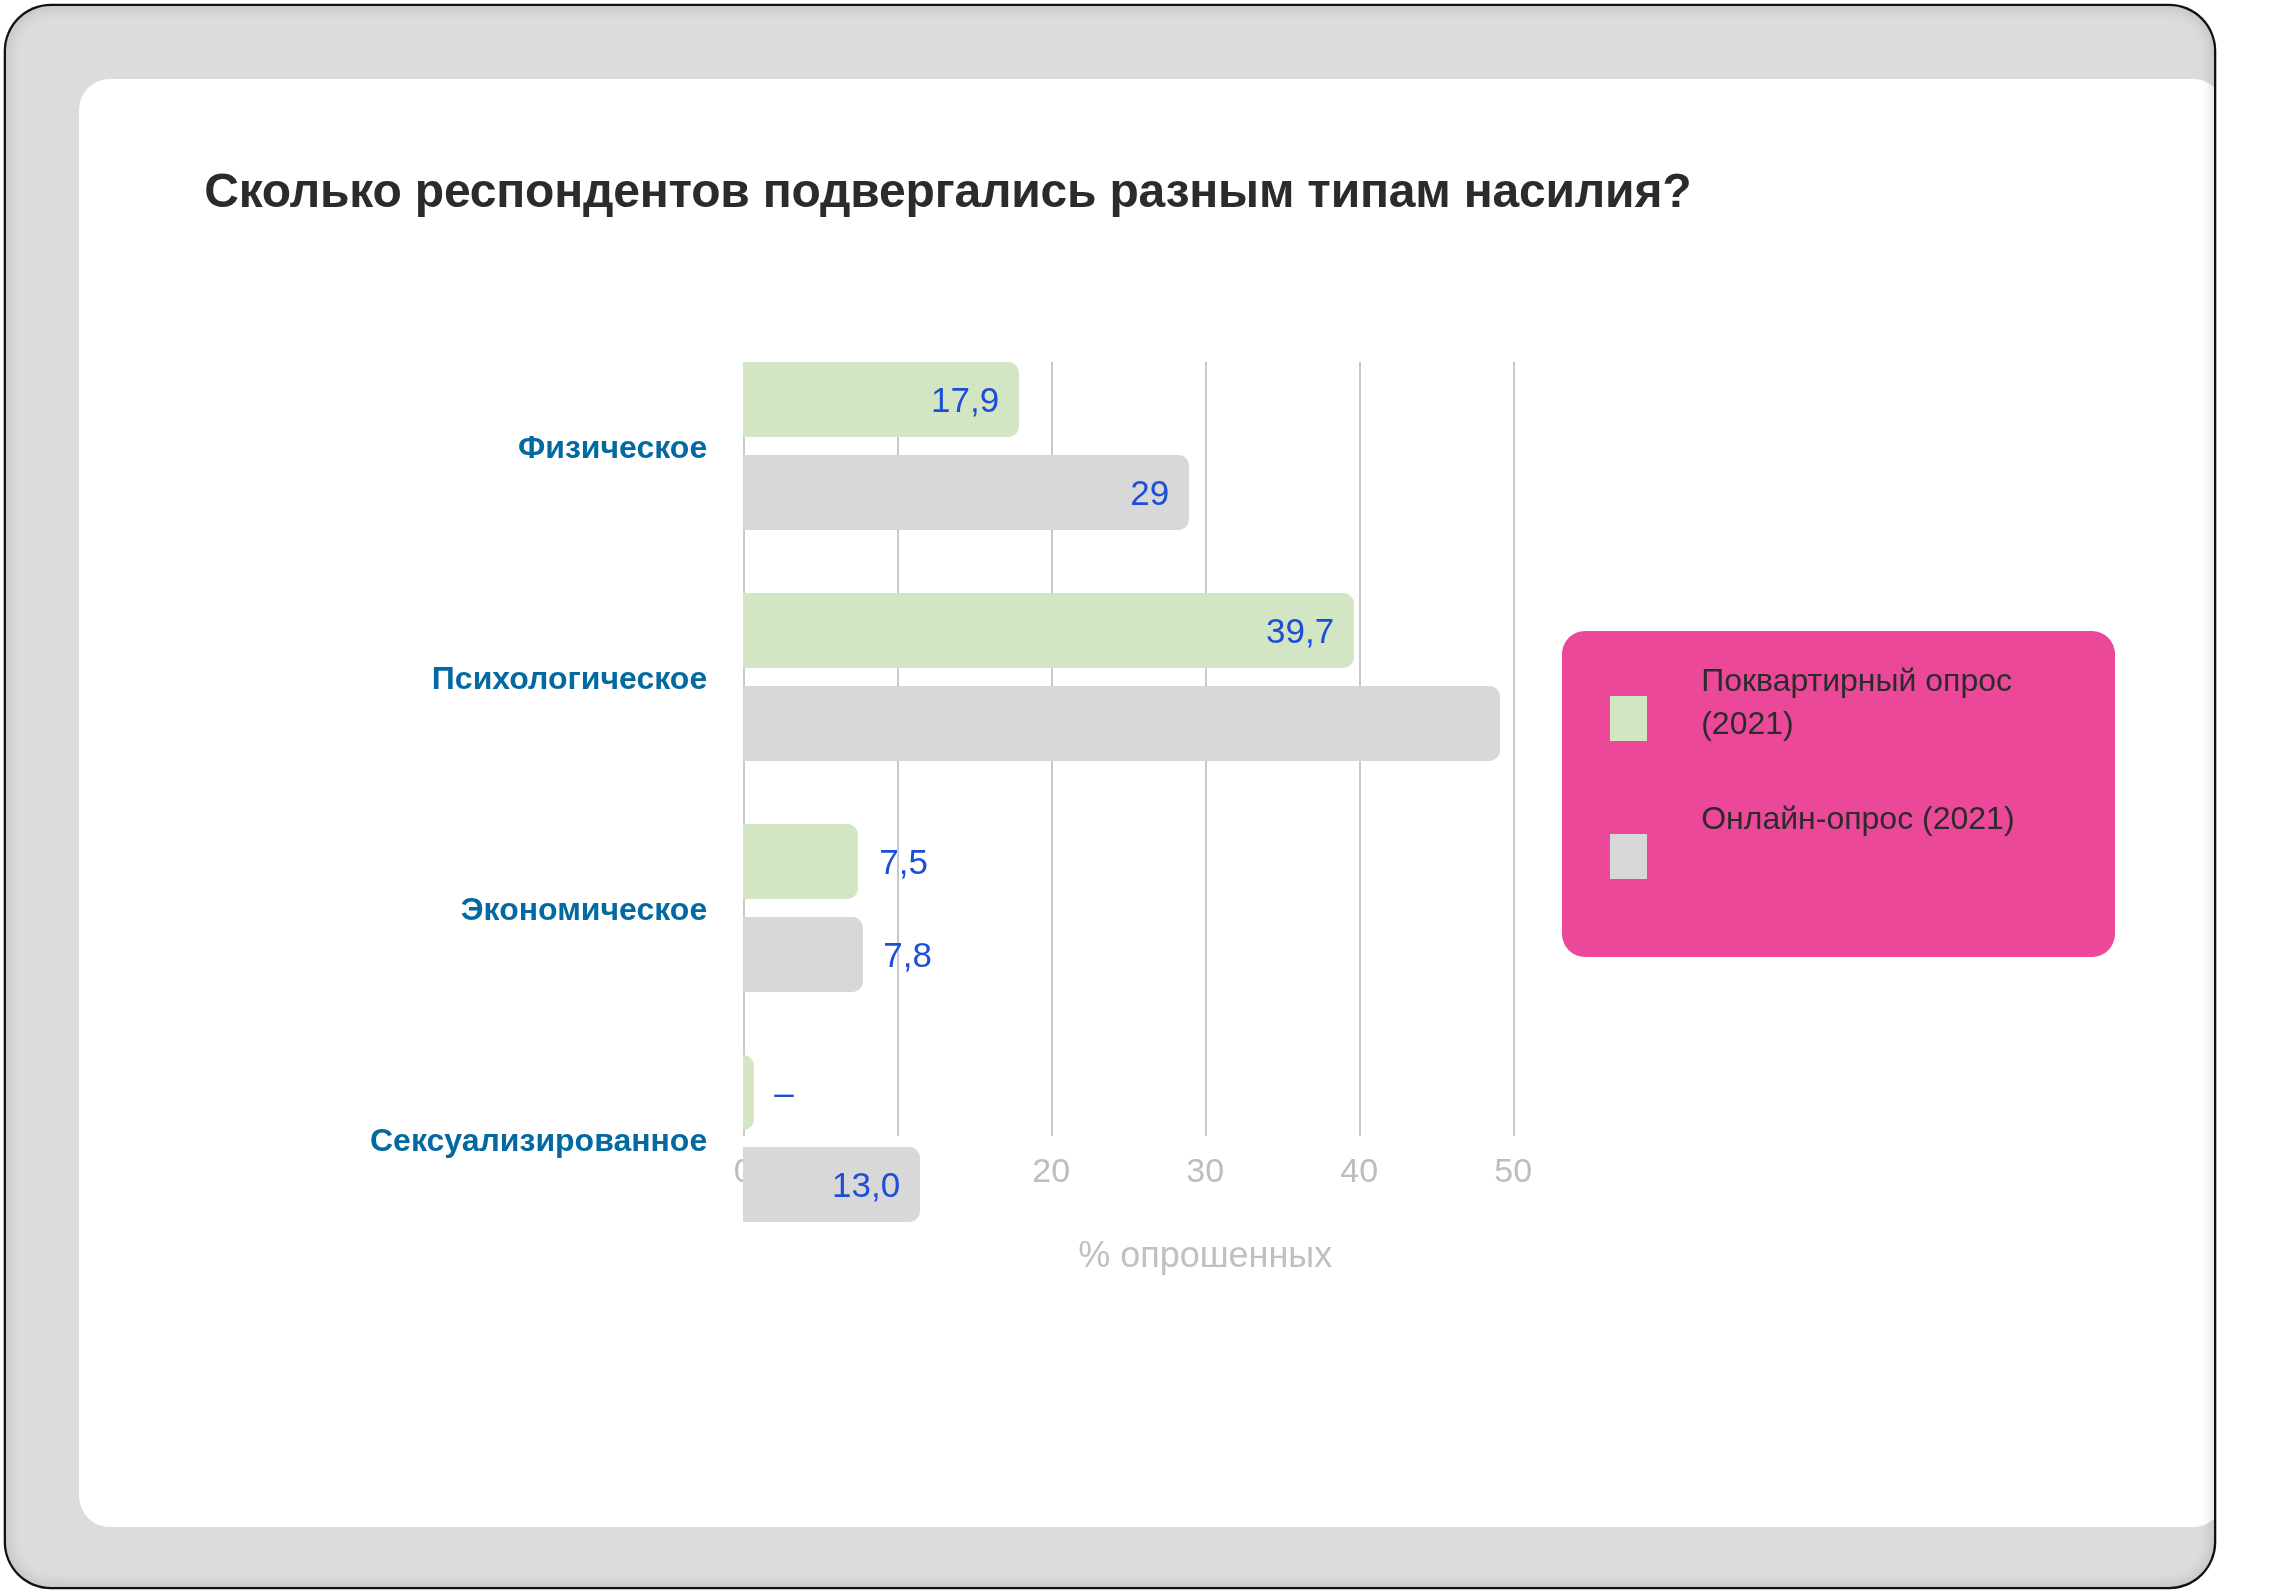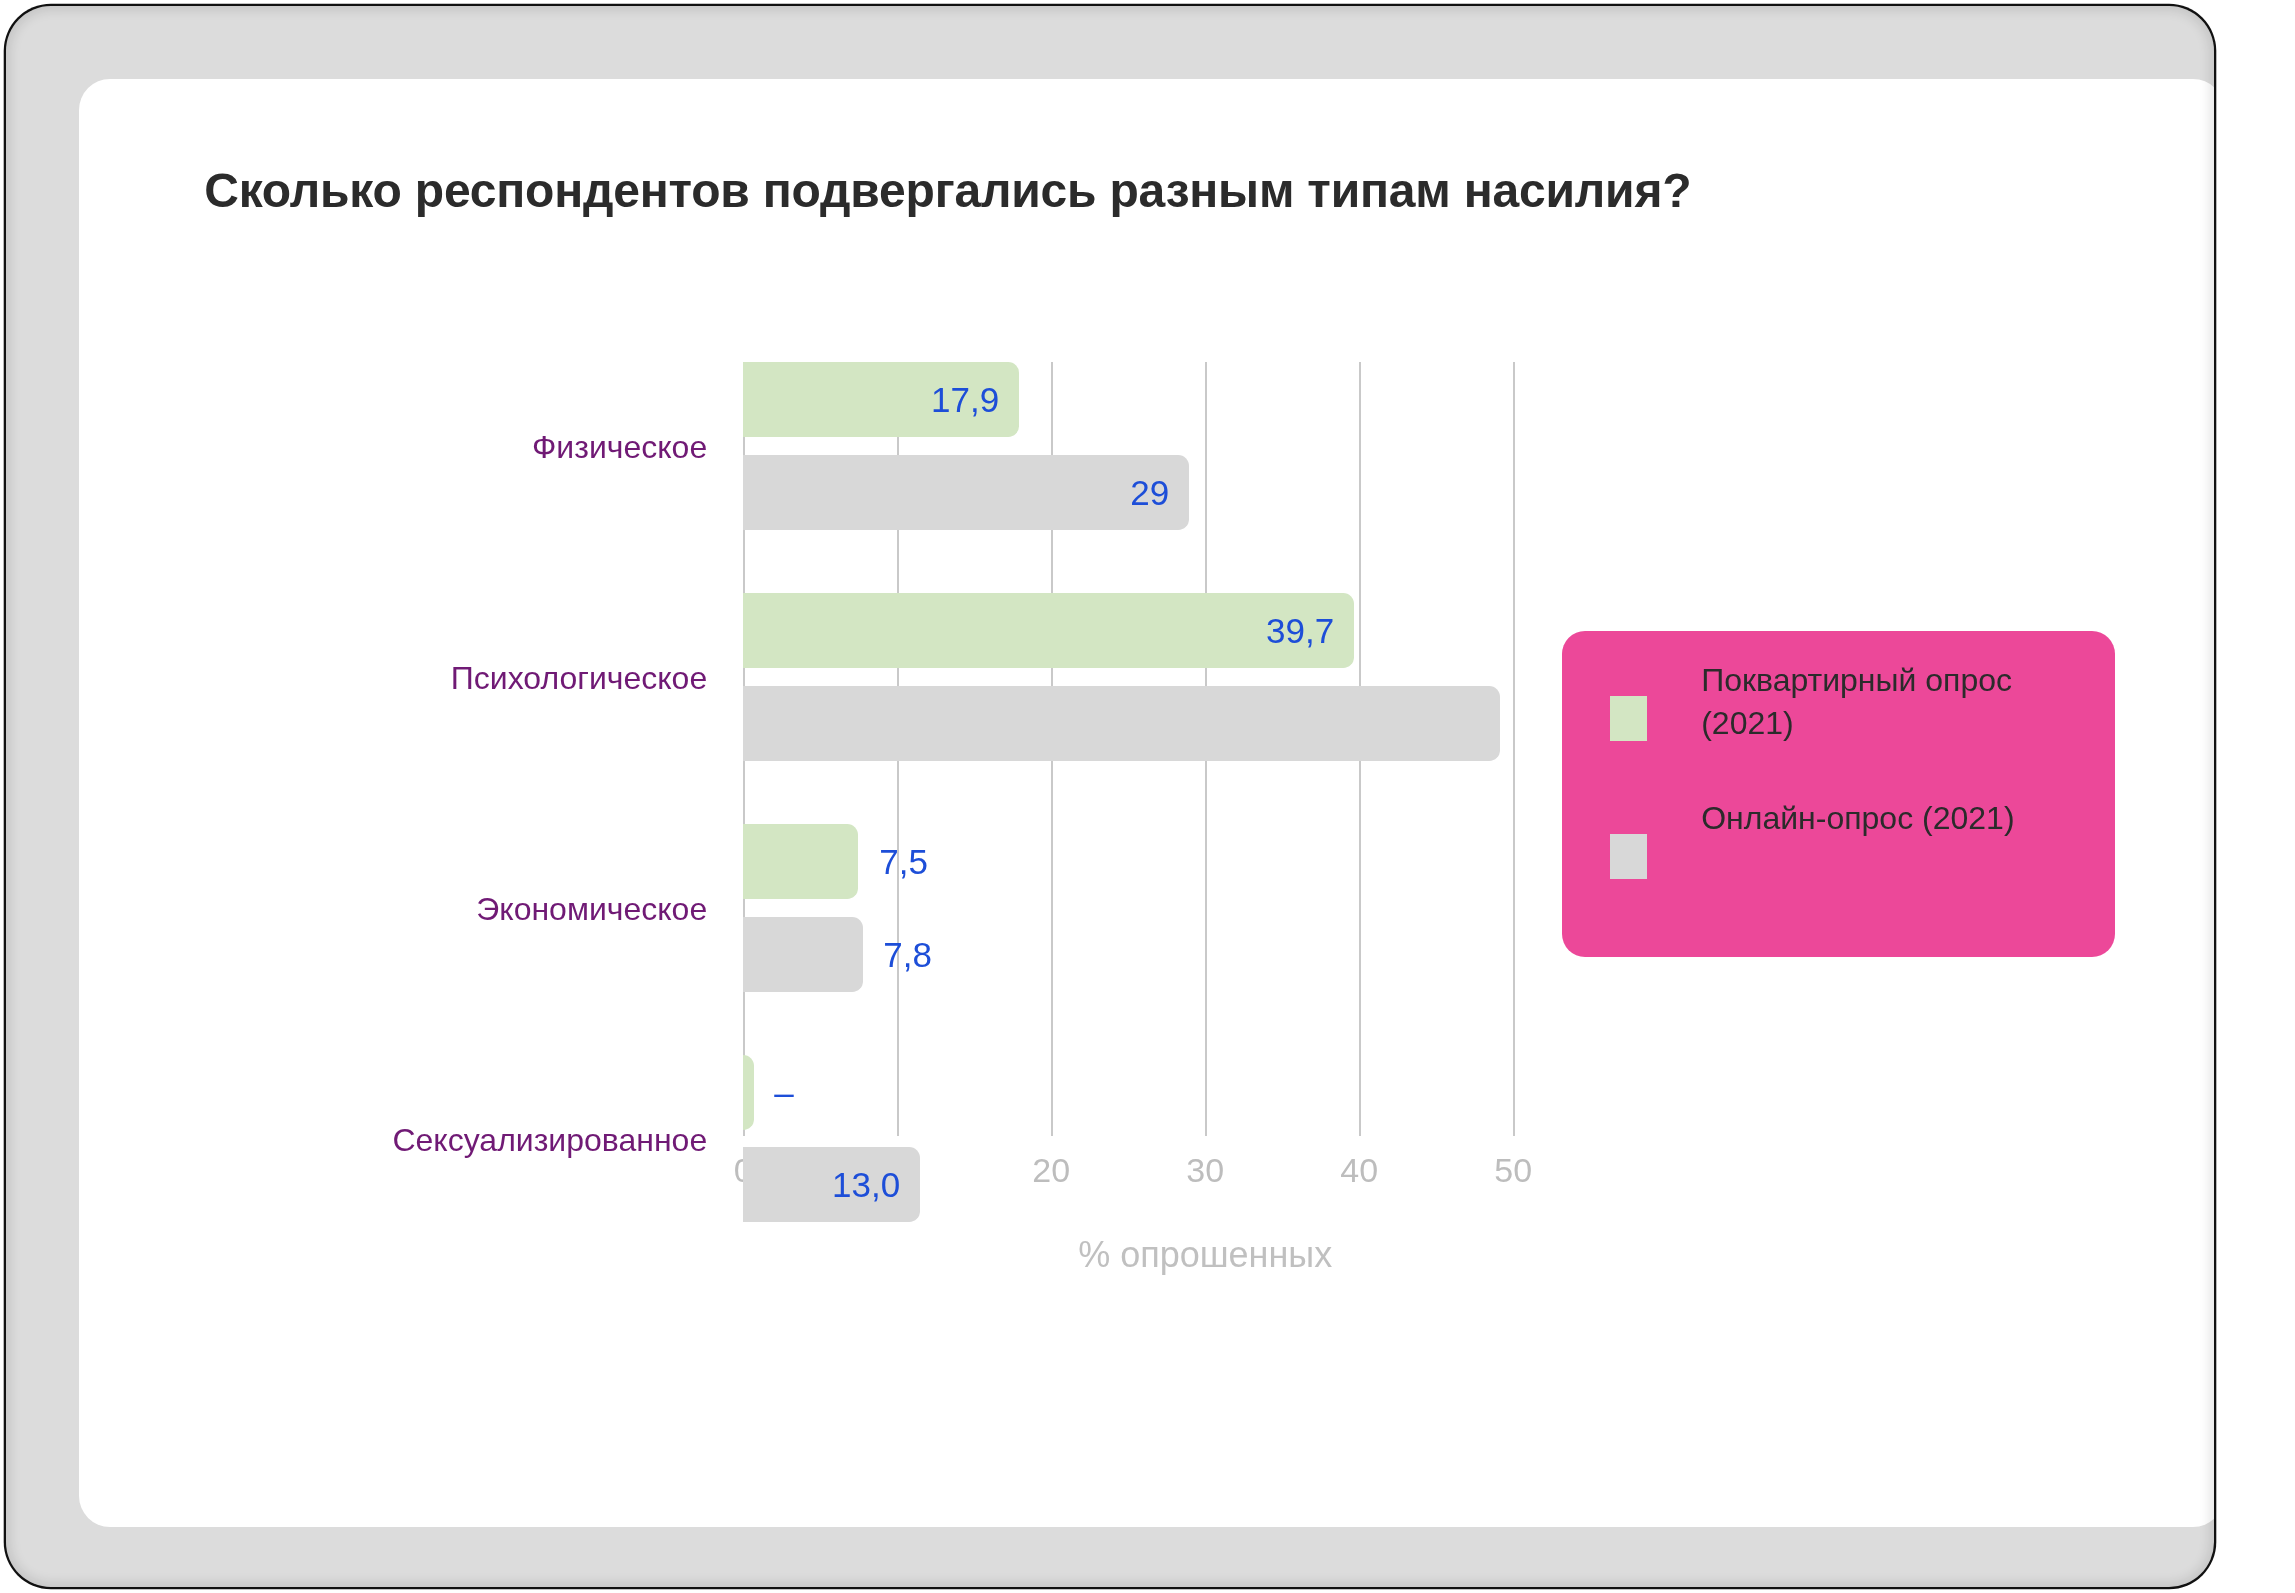--- a/index.html
+++ b/index.html
@@ -58,22 +58,22 @@
     width:2.3px;height:774px;
     background:#c9c9c9;
   }
   
   .cat-label{
     position:absolute;
     right:1517px;      
     width:693px;
     text-align:right;
     font-size:32px;
-    font-weight:normal;
-    color:#701a75;
+    font-weight:bold;
+    color:#0369a1;
     line-height:1;
   }
   
   .bar{
     position:absolute;
     height:75px;
     border-radius:0 10.8px 10.8px 0;
   }
   .bar.green{background:#d3e6c3;}
   .bar.grey{background:#d8d8d8;}

